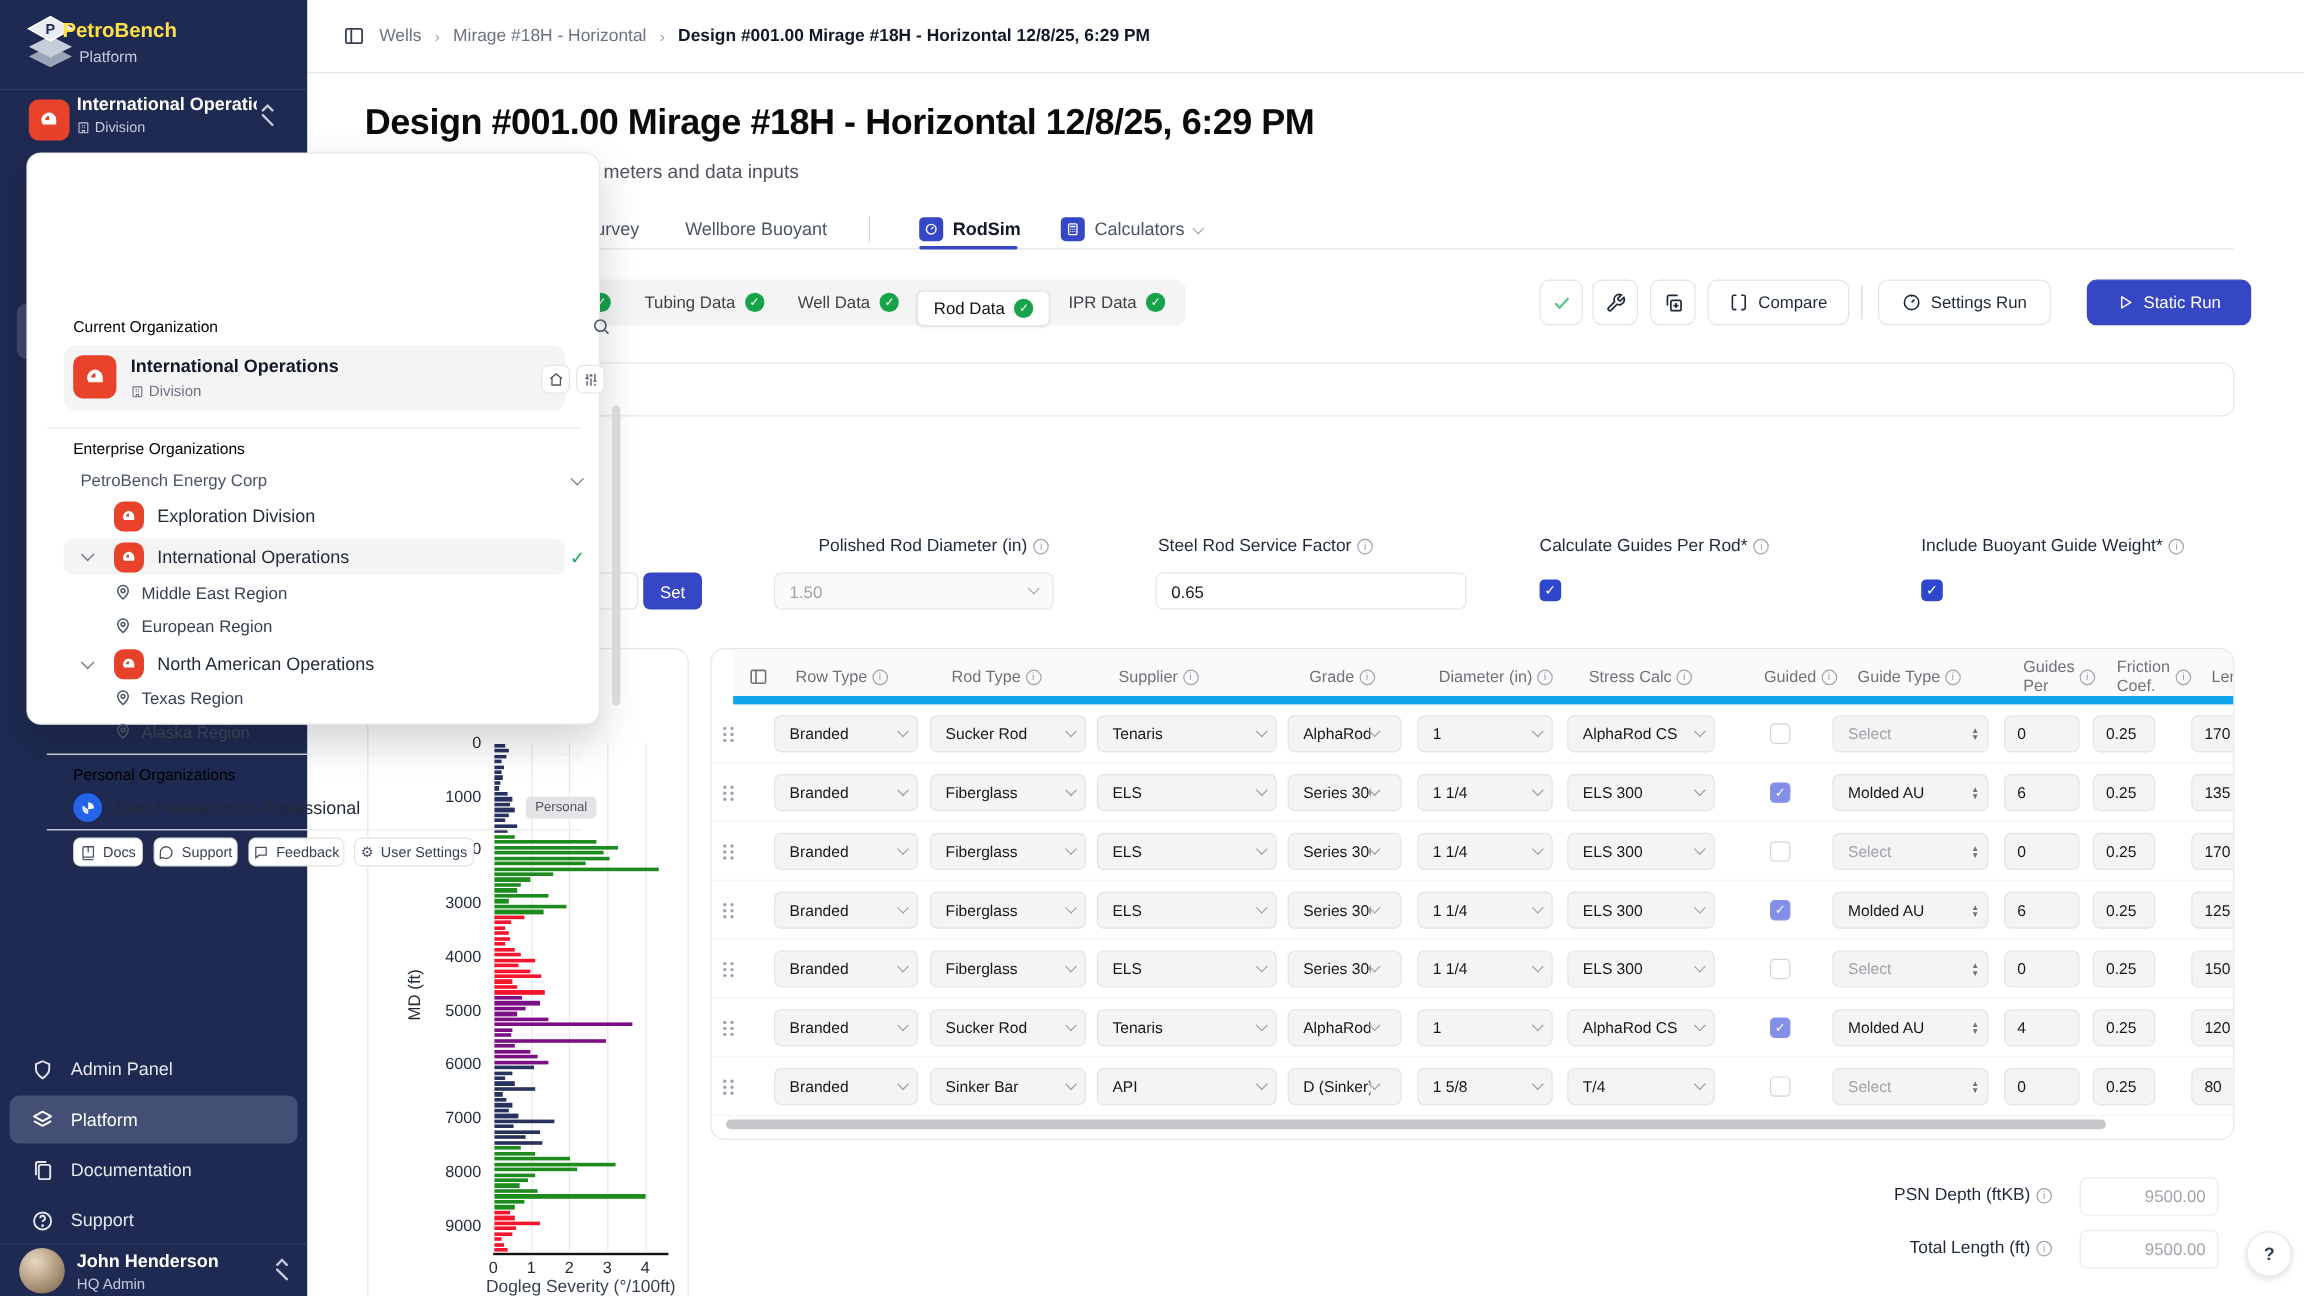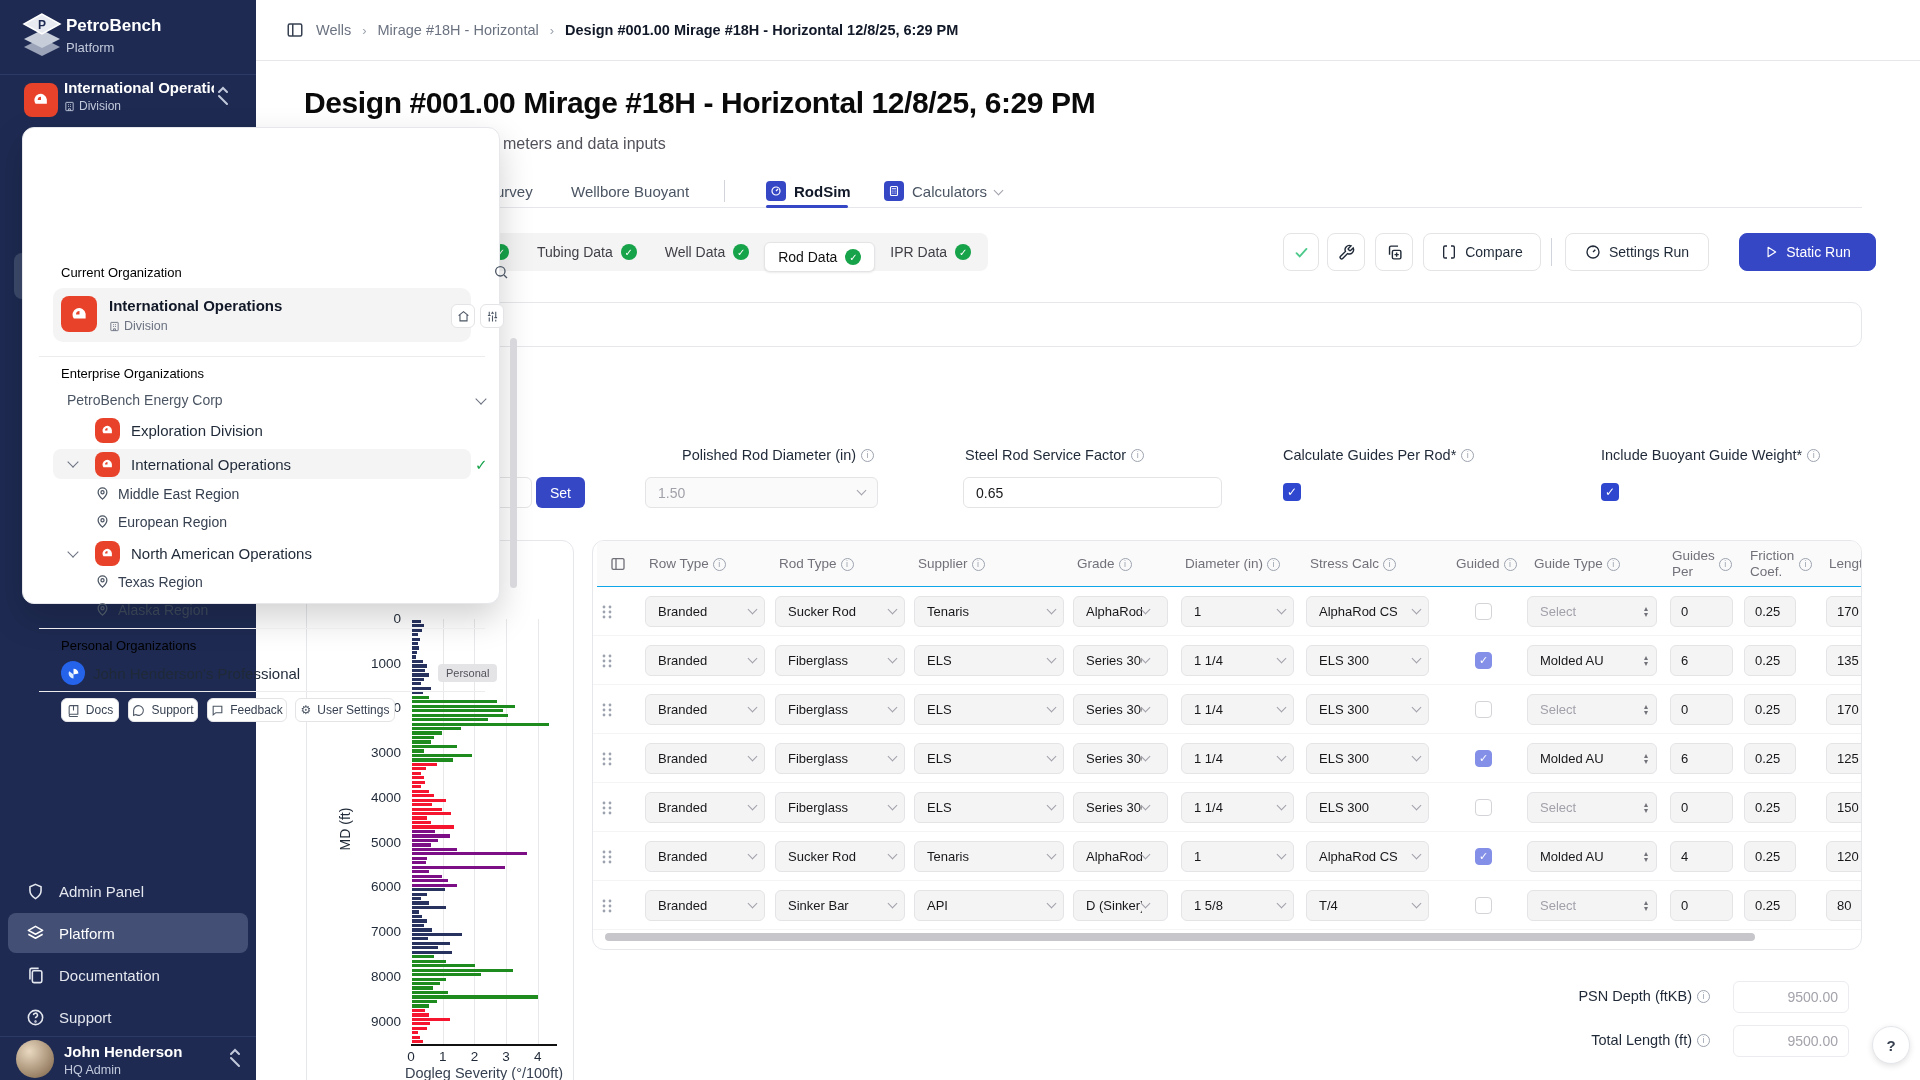--- a/index.html
+++ b/index.html
@@ -4,21 +4,21 @@
 <style>
   * { margin:0; padding:0; box-sizing:border-box; }
   html,body { width:1920px; height:1080px; overflow:hidden; background:#fff;
     font-family:"Liberation Sans","DejaVu Sans",sans-serif; color:#18181b; }
   .abs { position:absolute; }
   #page { position:relative; width:1920px; height:1080px; overflow:hidden; }
 
   
   #sidebar { left:0; top:0; width:256px; height:1080px; background:#1e2a52; z-index:5; }
   #logo-block { left:0; top:0; width:256px; height:75px; border-bottom:1px solid #2c3a66; }
-  #app-name { left:66px; top:16px; font-size:17px; font-weight:700; color:#ffffff; }
+  #app-name { left:52px; top:16px; font-size:17px; font-weight:700; color:#fde047; }
   #app-sub  { left:66px; top:40px; font-size:13px; color:#c3cadc; }
   .orglogo { background:#e8432a; border-radius:8px; display:flex; align-items:center; justify-content:center; }
   #org-sel-name { left:64px; top:79px; font-size:15px; font-weight:600; color:#fff; width:150px; white-space:nowrap; overflow:hidden; }
   #org-sel-type { left:64px; top:99px; font-size:12px; color:#c3cadc; display:flex; align-items:center; gap:4px; }
   .navitem { left:8px; width:240px; height:40px; border-radius:8px; display:flex; align-items:center; gap:14px; padding-left:18px; color:#e4e7ee; font-size:15px; }
   .navitem.active { background:#434f74; color:#fff; }
   #sb-divider { left:0px; top:1036px; width:256px; height:1px; background:#2c3a66; }
   #sb-sliver { left:14px; top:253px; width:18px; height:46px; background:#3d4a6b; border-radius:8px; }
   #user-name { left:64px; top:1043px; font-size:15px; font-weight:600; color:#fff; }
   #user-role { left:64px; top:1063px; font-size:12.5px; color:#c3cadc; }
@@ -74,21 +74,21 @@
   .ytick { position:absolute; right:172px; font-size:13.5px; color:#1f2937; }
   .xtick { position:absolute; top:508px; font-size:13.5px; color:#1f2937; transform:translateX(-50%); }
   .gridline { position:absolute; top:78px; width:1px; height:425px; background:#e8e8ea; }
   .bar { position:absolute; height:3.2px; }
   #xaxis { position:absolute; left:104px; top:503px; width:146px; height:1.5px; background:#111; }
   #ylabel { position:absolute; left:-22px; top:280px; transform:rotate(-90deg); font-size:14px; color:#1f2937; width:120px; text-align:center; }
   #chart-caption { position:absolute; left:43px; top:524px; width:268px; text-align:center; font-size:14.5px; color:#374151; }
 
   
   #table-card { left:592px; top:540px; width:1270px; height:410px; border:1px solid #e5e7eb; border-radius:12px; overflow:hidden; background:#fff; }
-  #thead { position:absolute; left:4px; top:0; width:100%; height:46px; background:#fafafa; border-bottom:1px solid #0ea5e9; }
+  #thead { position:absolute; left:18px; top:0; width:100%; height:46px; background:#fafafa; border-bottom:7px solid #0ea5e9; }
   .hcell { position:absolute; top:0; height:46px; display:flex; align-items:center; gap:4px; font-size:13.5px; color:#71717a; line-height:1.15; }
   .trow { position:absolute; left:0; width:1340px; height:49px; border-bottom:1px solid #f4f4f5; }
   .cell-select { position:absolute; top:9px; height:31px; background:#f4f4f5; border:1px solid #e4e4e7; border-radius:6px; display:flex; align-items:center; padding:0 8px 0 12px; font-size:13px; color:#18181b; }
   .cell-select .val { flex:1; white-space:nowrap; overflow:hidden; }
   .chev { width:7px; height:7px; border-right:1.6px solid #a1a1aa; border-bottom:1.6px solid #a1a1aa; transform:rotate(45deg); margin-top:-4px; flex:0 0 auto; }
   .updown { display:flex; flex-direction:column; line-height:6px; font-size:8px; color:#71717a; flex:0 0 auto; }
   .rowcheck { position:absolute; top:16px; width:17px; height:17px; border-radius:4px; border:1.5px solid #d4d4d8; background:#fff; display:flex; align-items:center; justify-content:center; color:#fff; font-size:11px; }
   .rowcheck.on { background:#8490e8; border-color:#8490e8; }
   .numbox { position:absolute; top:9px; height:31px; background:#f4f4f5; border:1px solid #e4e4e7; border-radius:6px; display:flex; align-items:center; padding-left:10px; font-size:13px; color:#18181b; }
   .grip { position:absolute; left:8px; top:17px; width:14px; height:16px; color:#9ca3af; }

